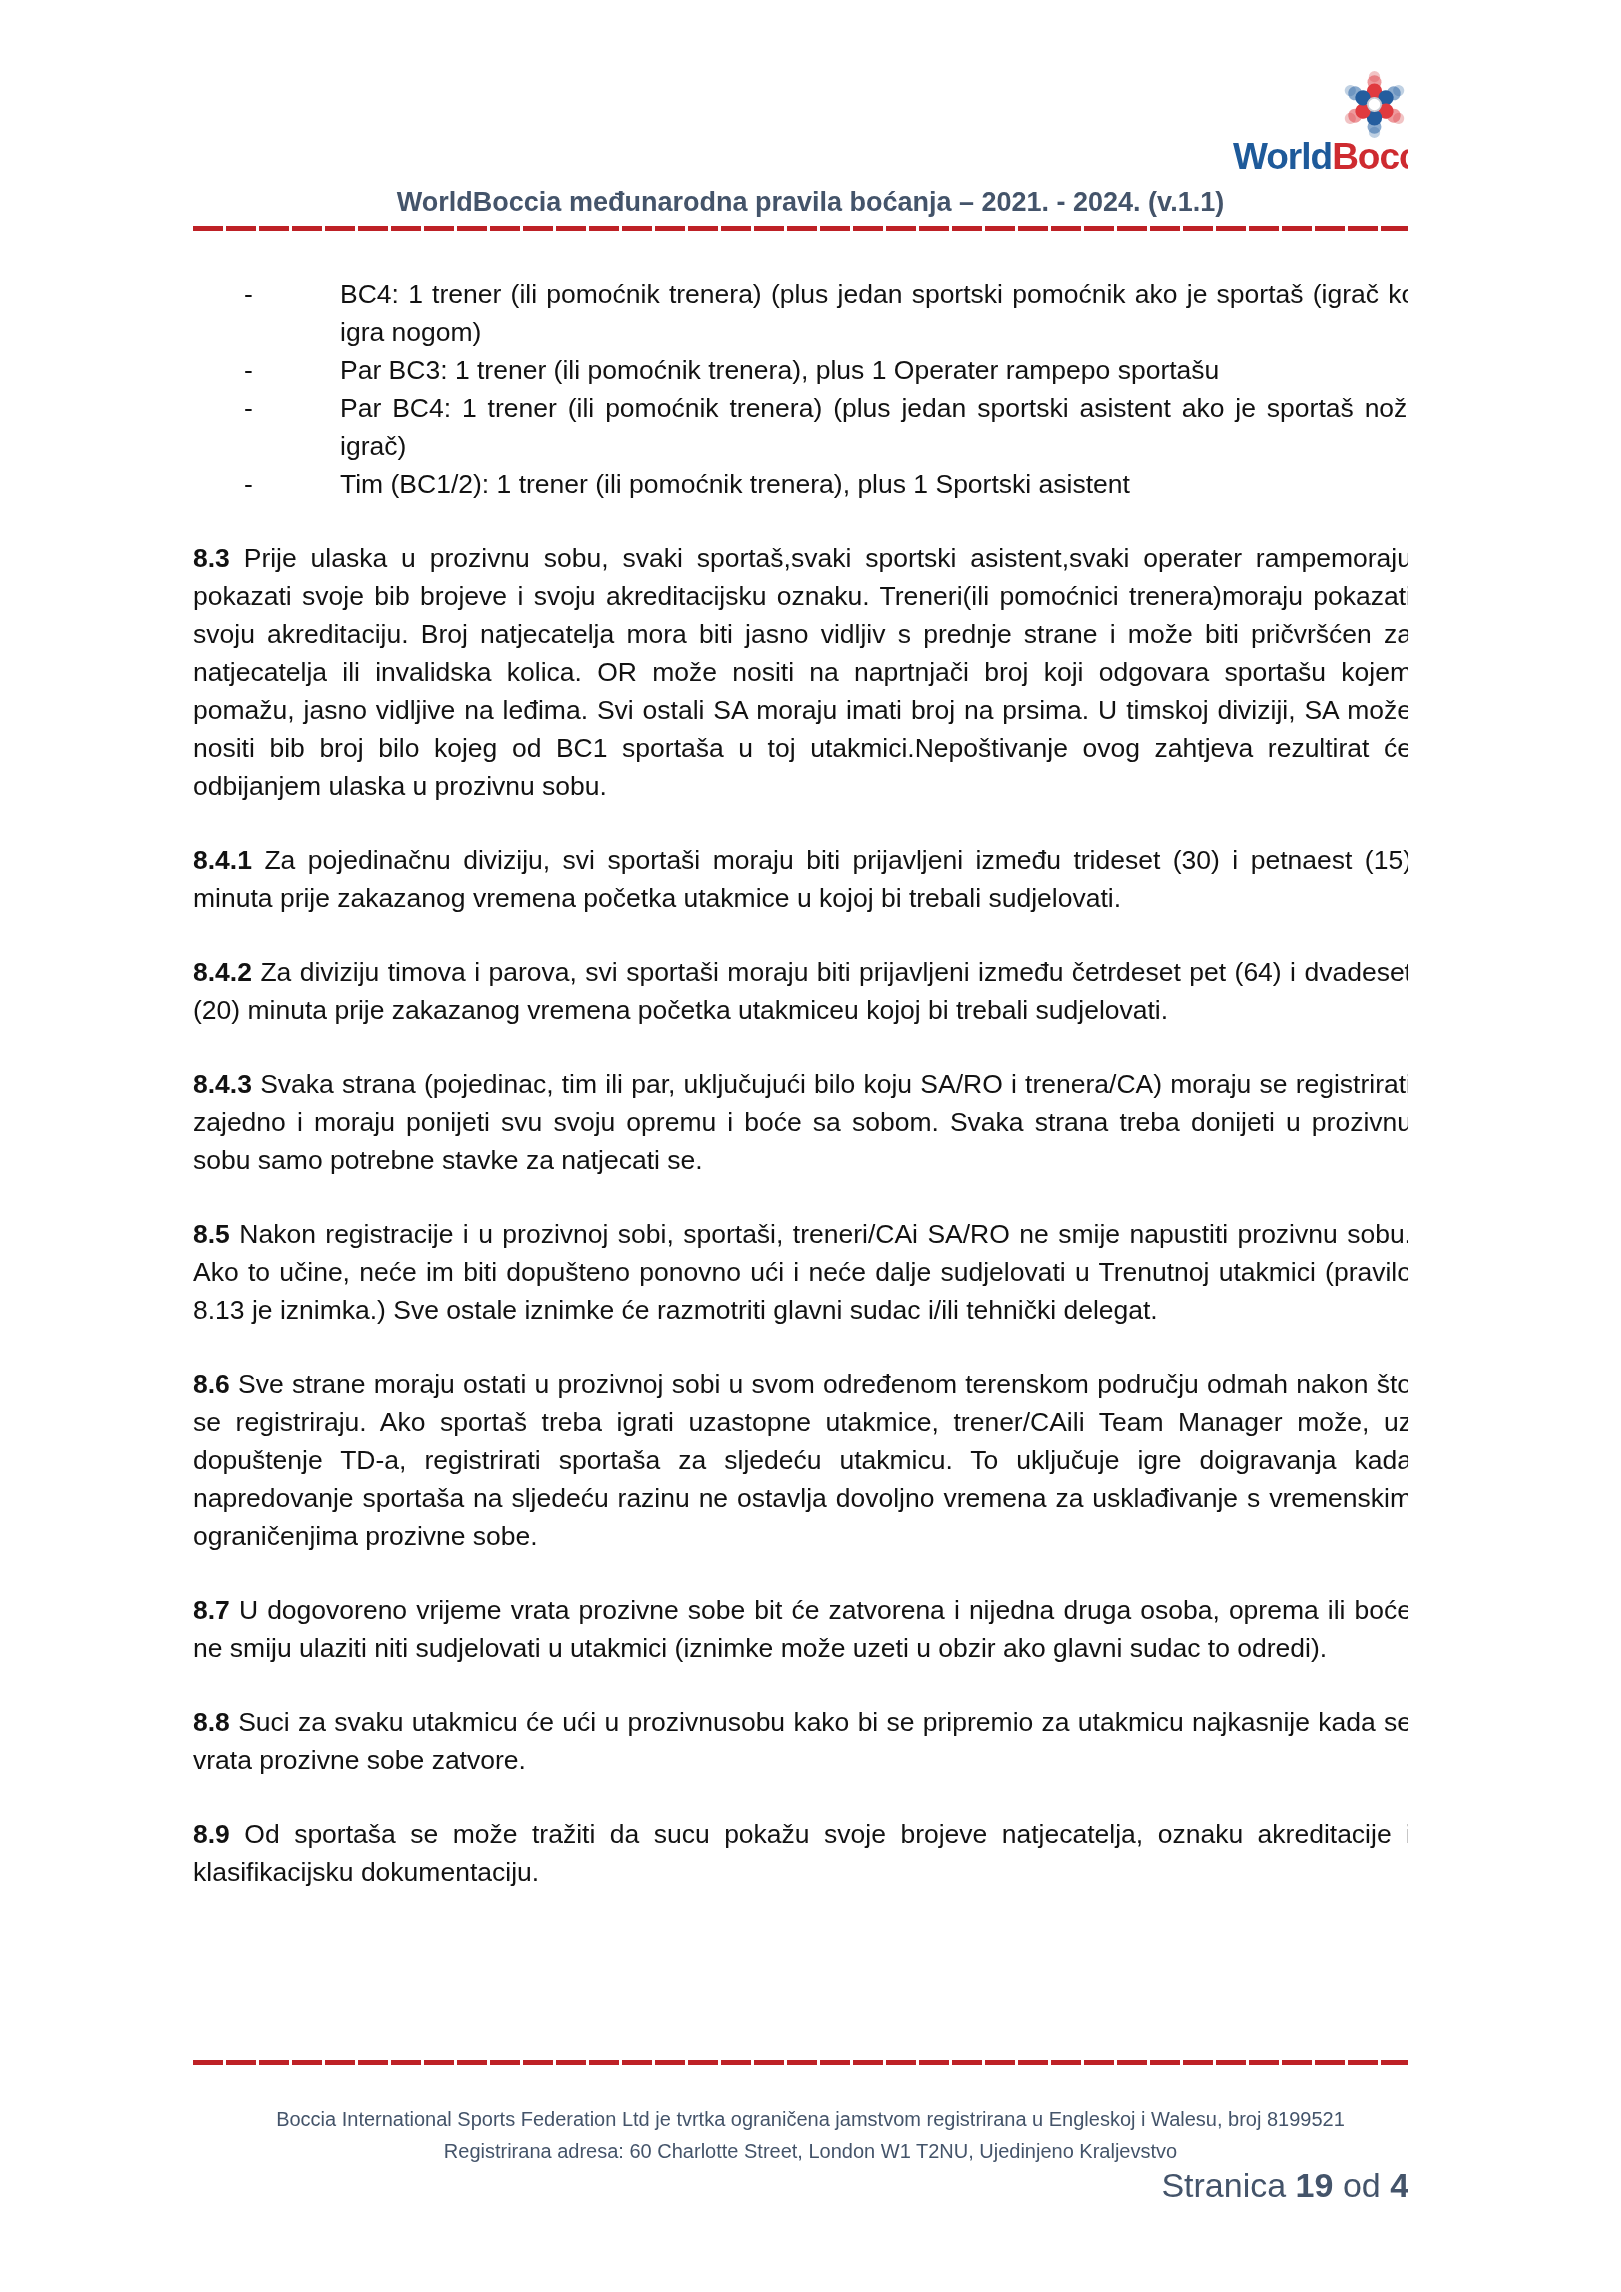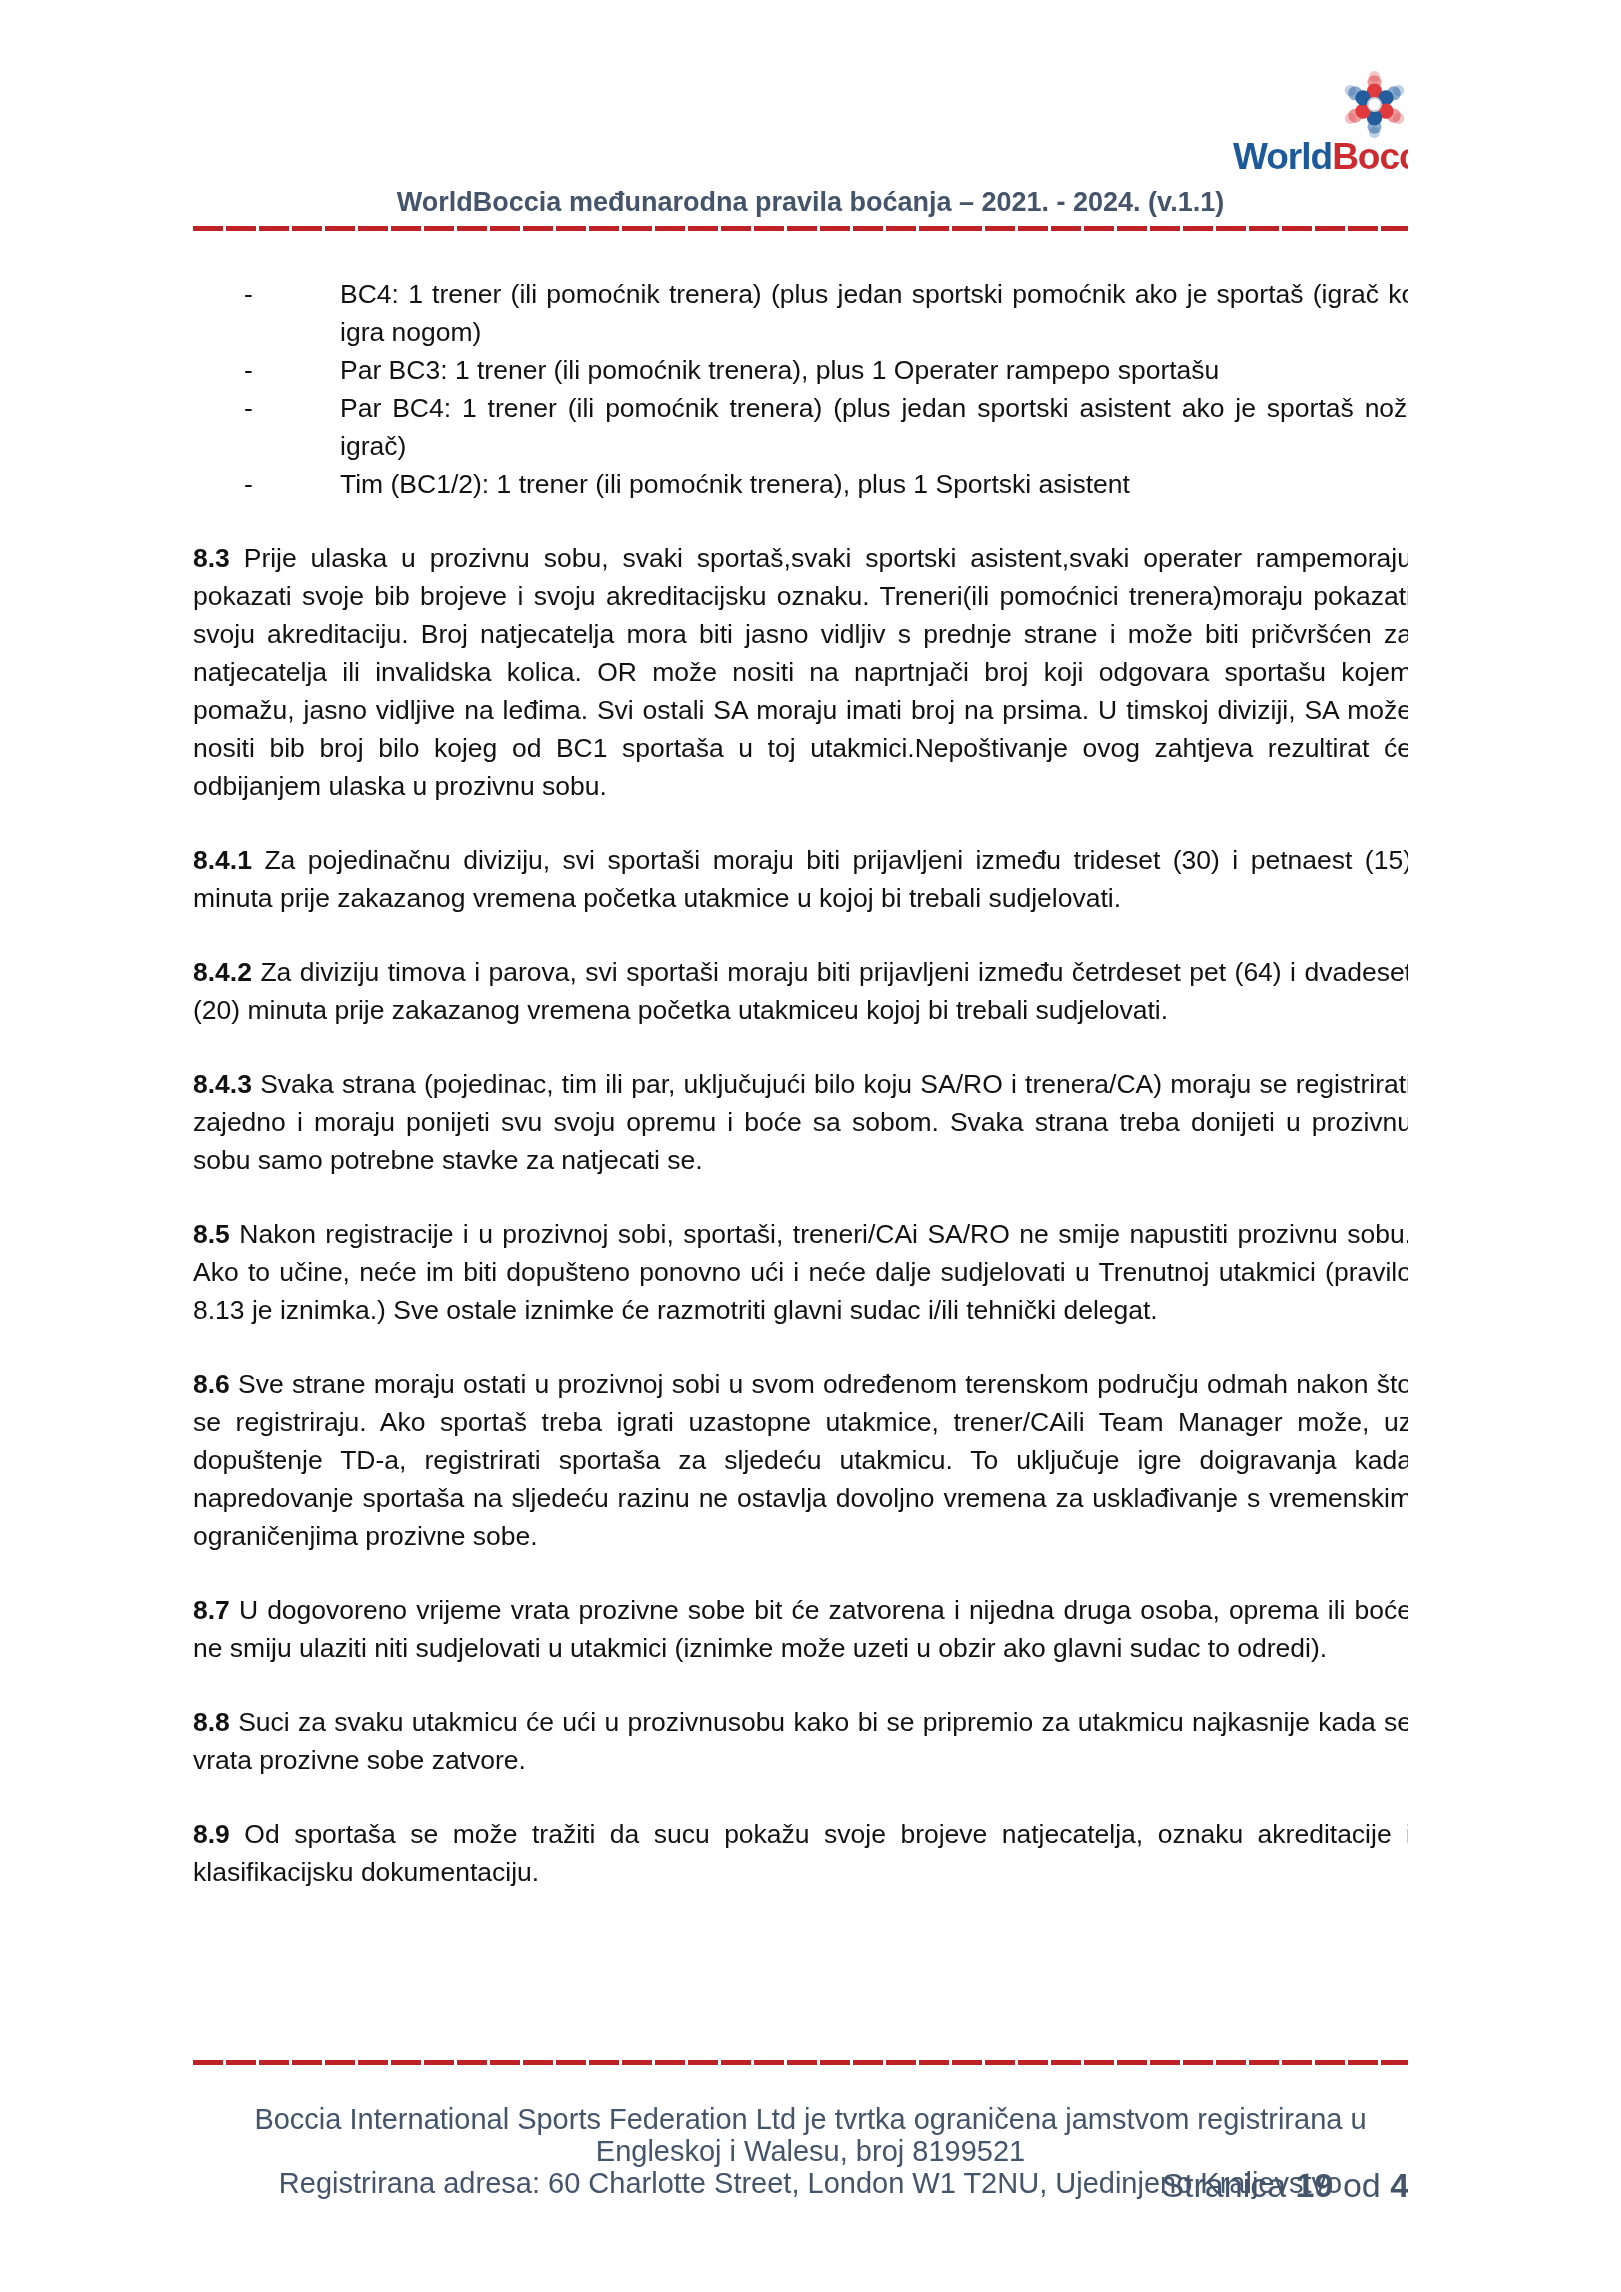--- a/index.html
+++ b/index.html
@@ -35,21 +35,21 @@
     font-size:26.5px;line-height:38px;text-align:justify;color:#121212;
   }
   .bullets{margin:0 0 36px 0;}
   .bullet{position:relative;padding-left:147px;}
   .bullet-marker{position:absolute;left:51px;top:0;}
   .para{margin:0 16px 36px 0;}
   .sec-num{font-weight:700;}
   
   .footer-text{
     position:absolute;left:193px;top:2103px;width:1235px;
-    text-align:center;color:#44546A;font-size:29px;line-height:32px;
+    text-align:center;color:#44546A;font-size:20px;line-height:32px;
   }
   .page-num{
     position:absolute;left:193px;top:2166px;width:1235px;
     text-align:right;color:#44546A;font-size:34px;
   }
   .page-num b{font-weight:700;}
 </style>
 </head>
 <body>
 

